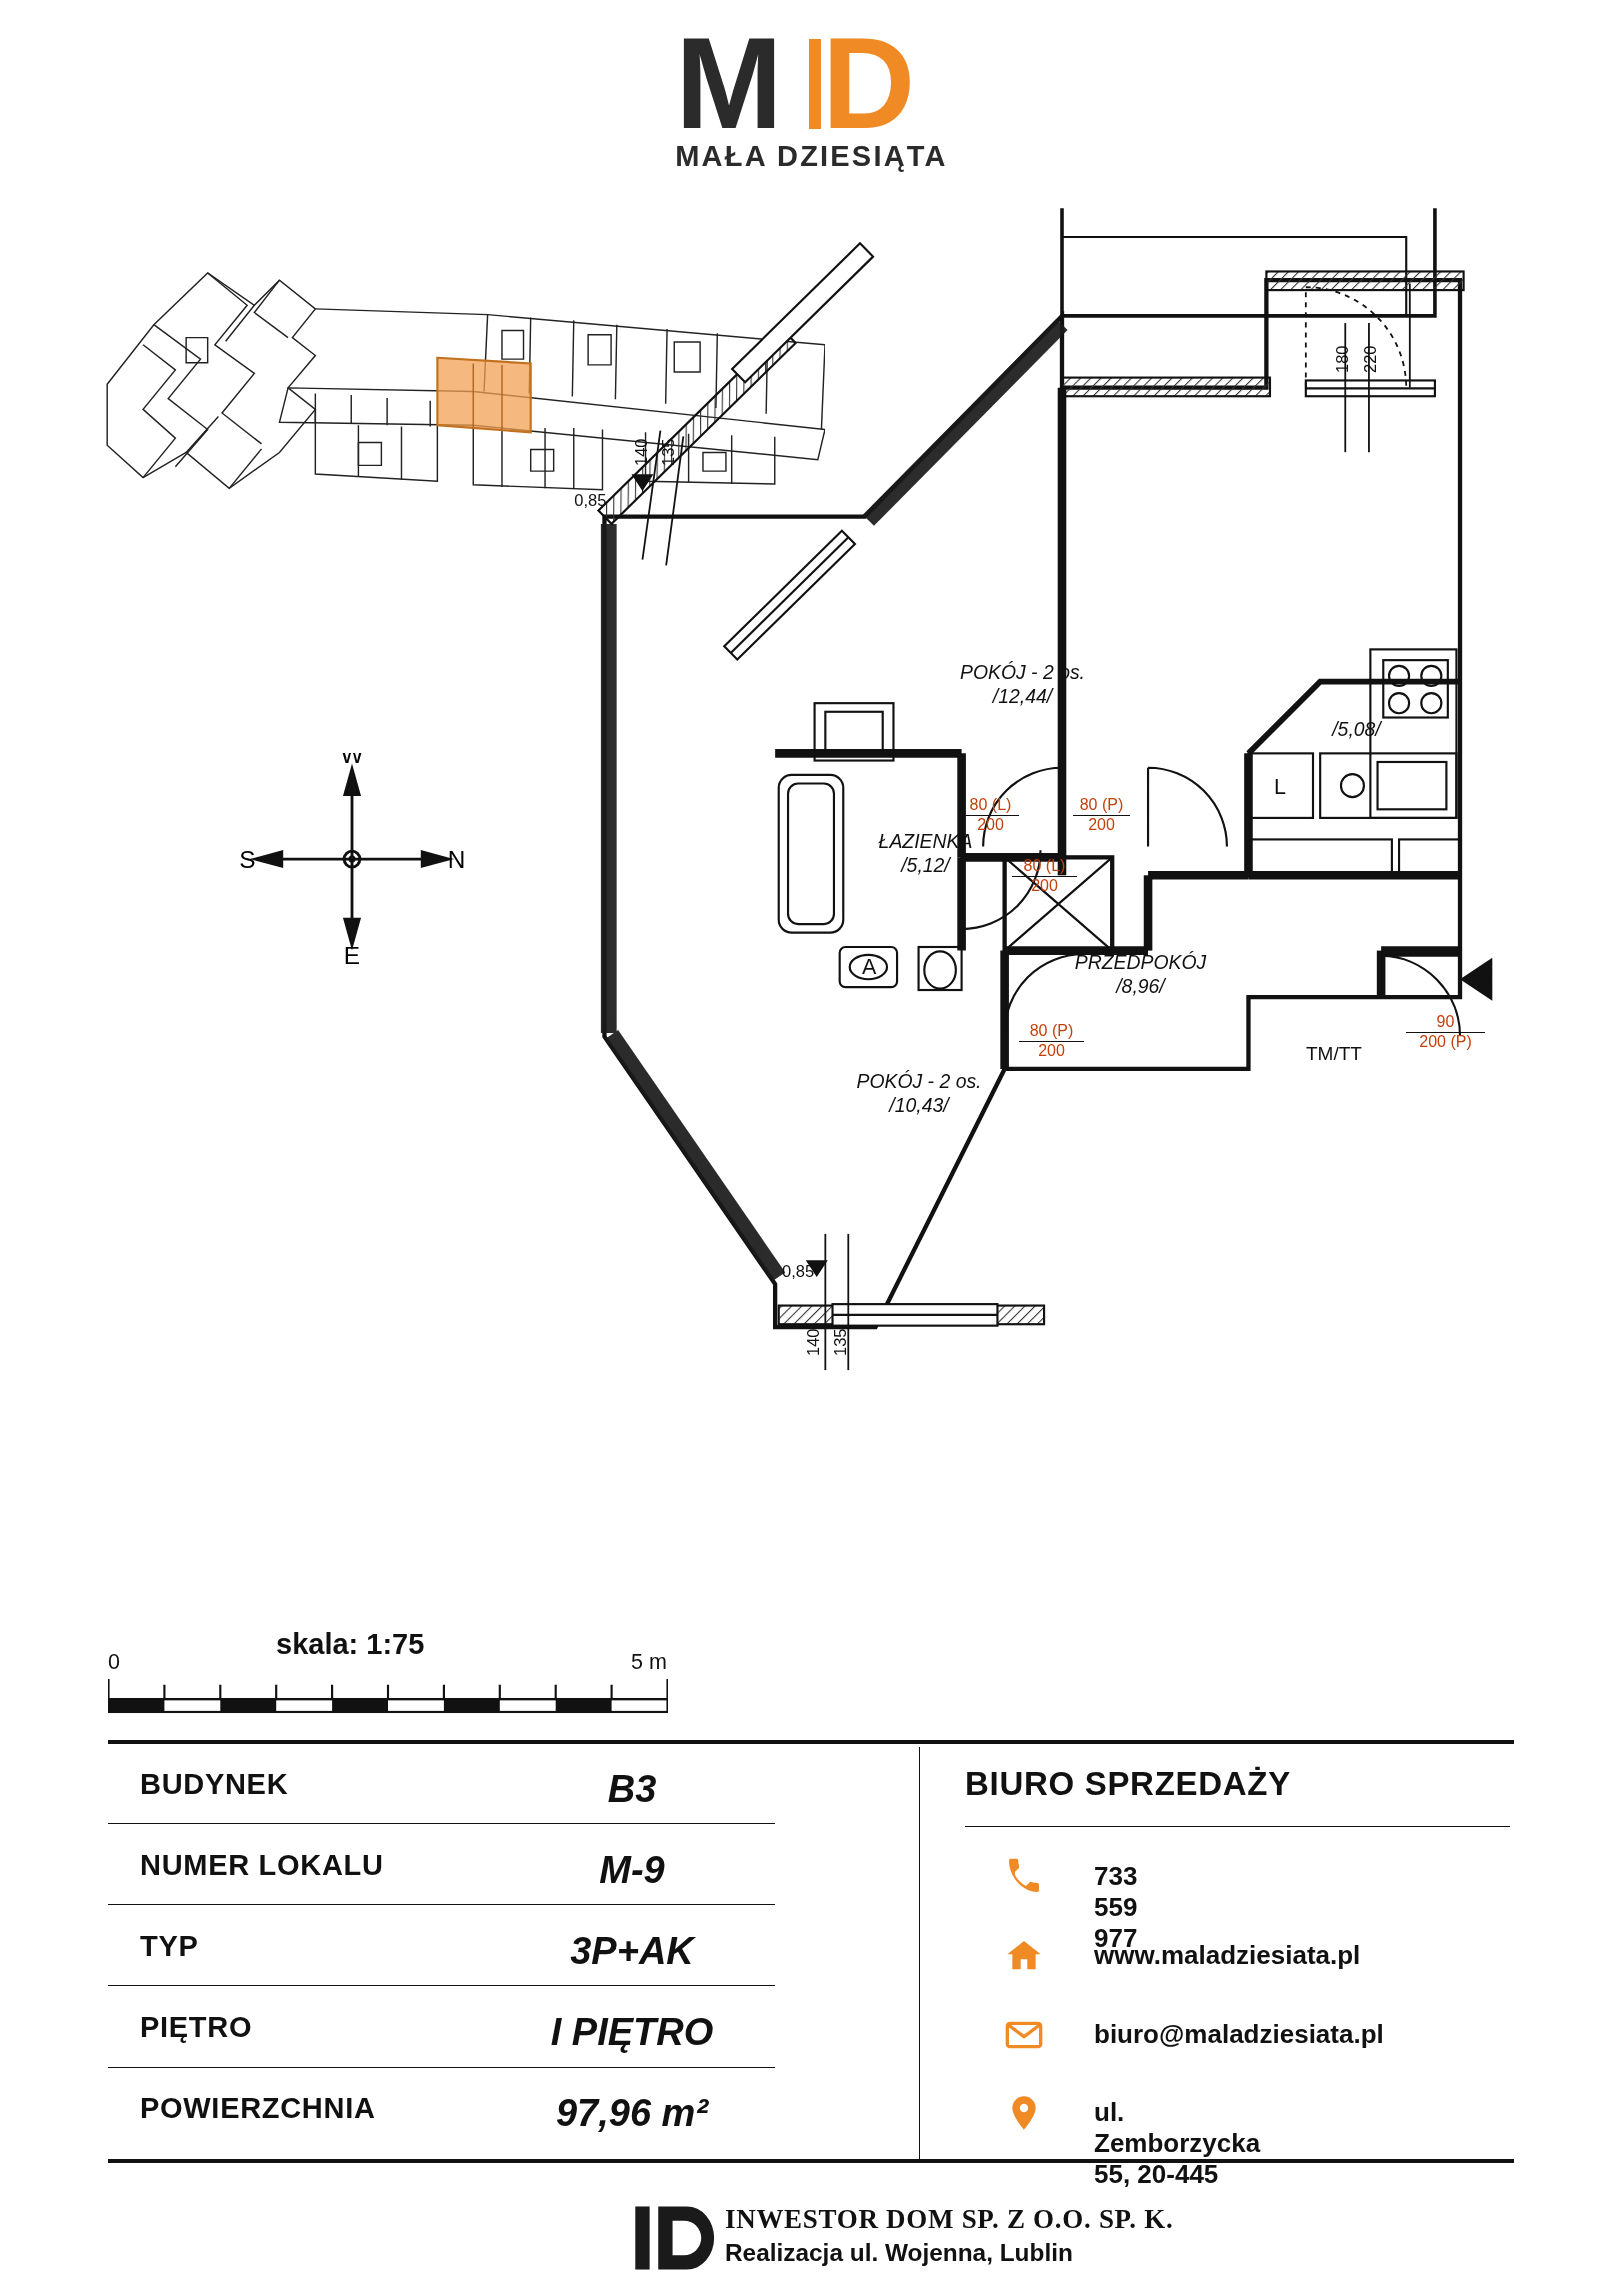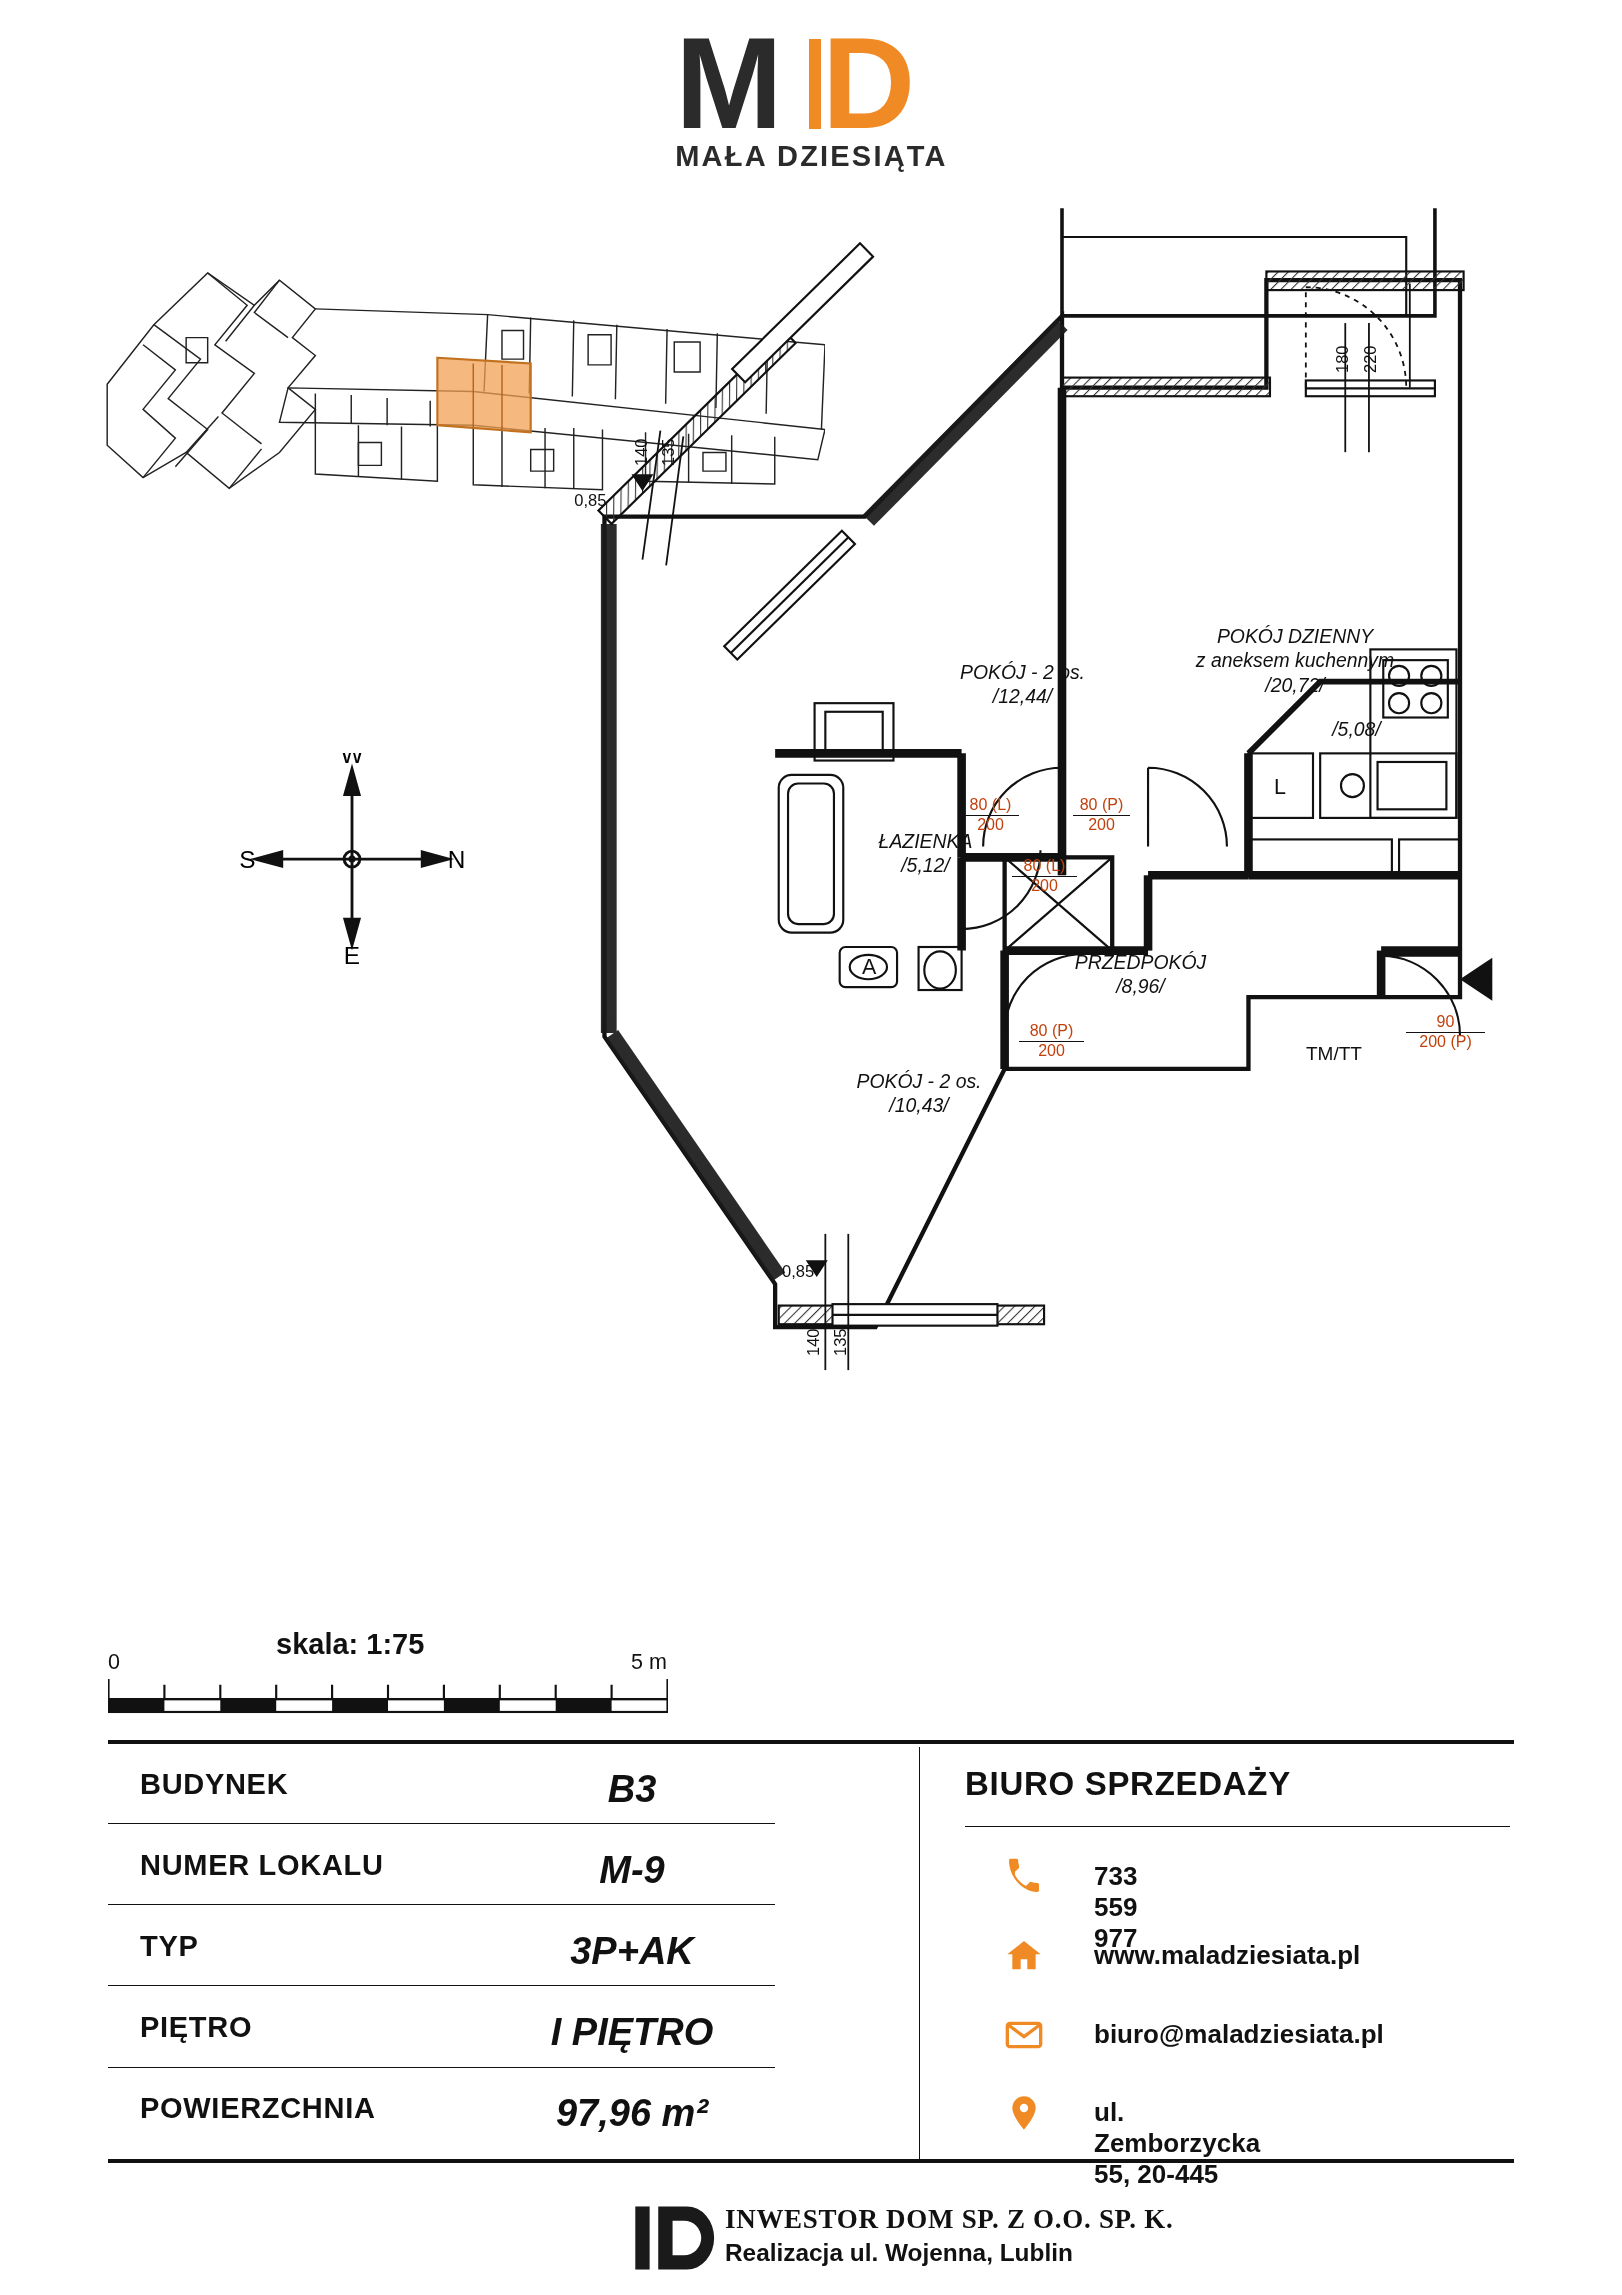--- a/index.html
+++ b/index.html
@@ -291,25 +291,20 @@
         <polygon points="345,1468 371,1468 358,1488" fill="#111"></polygon>
       </g>
     </svg>
 
     
     <div class="rlabel" style="left:344px;top:452px;width:237px;">
       <span>POKÓJ - 2 os.</span><br>
       <span>/12,44/</span>
     </div>
 
-    <div class="rlabel" style="left:581px;top:416px;width:308px;">
-      <span>POKÓJ DZIENNY</span><br>
-      <span>z aneksem kuchennym</span><br>
-      <span>/20,72/</span>
-    </div>
 
     <div class="rlabel" style="left:725px;top:509px;width:143px;">
       <span>/5,08/</span>
     </div>
 
     <div class="rlabel" style="left:265px;top:621px;width:201px;">
       <span>ŁAZIENKA</span><br>
       <span>/5,12/</span>
     </div>
 

